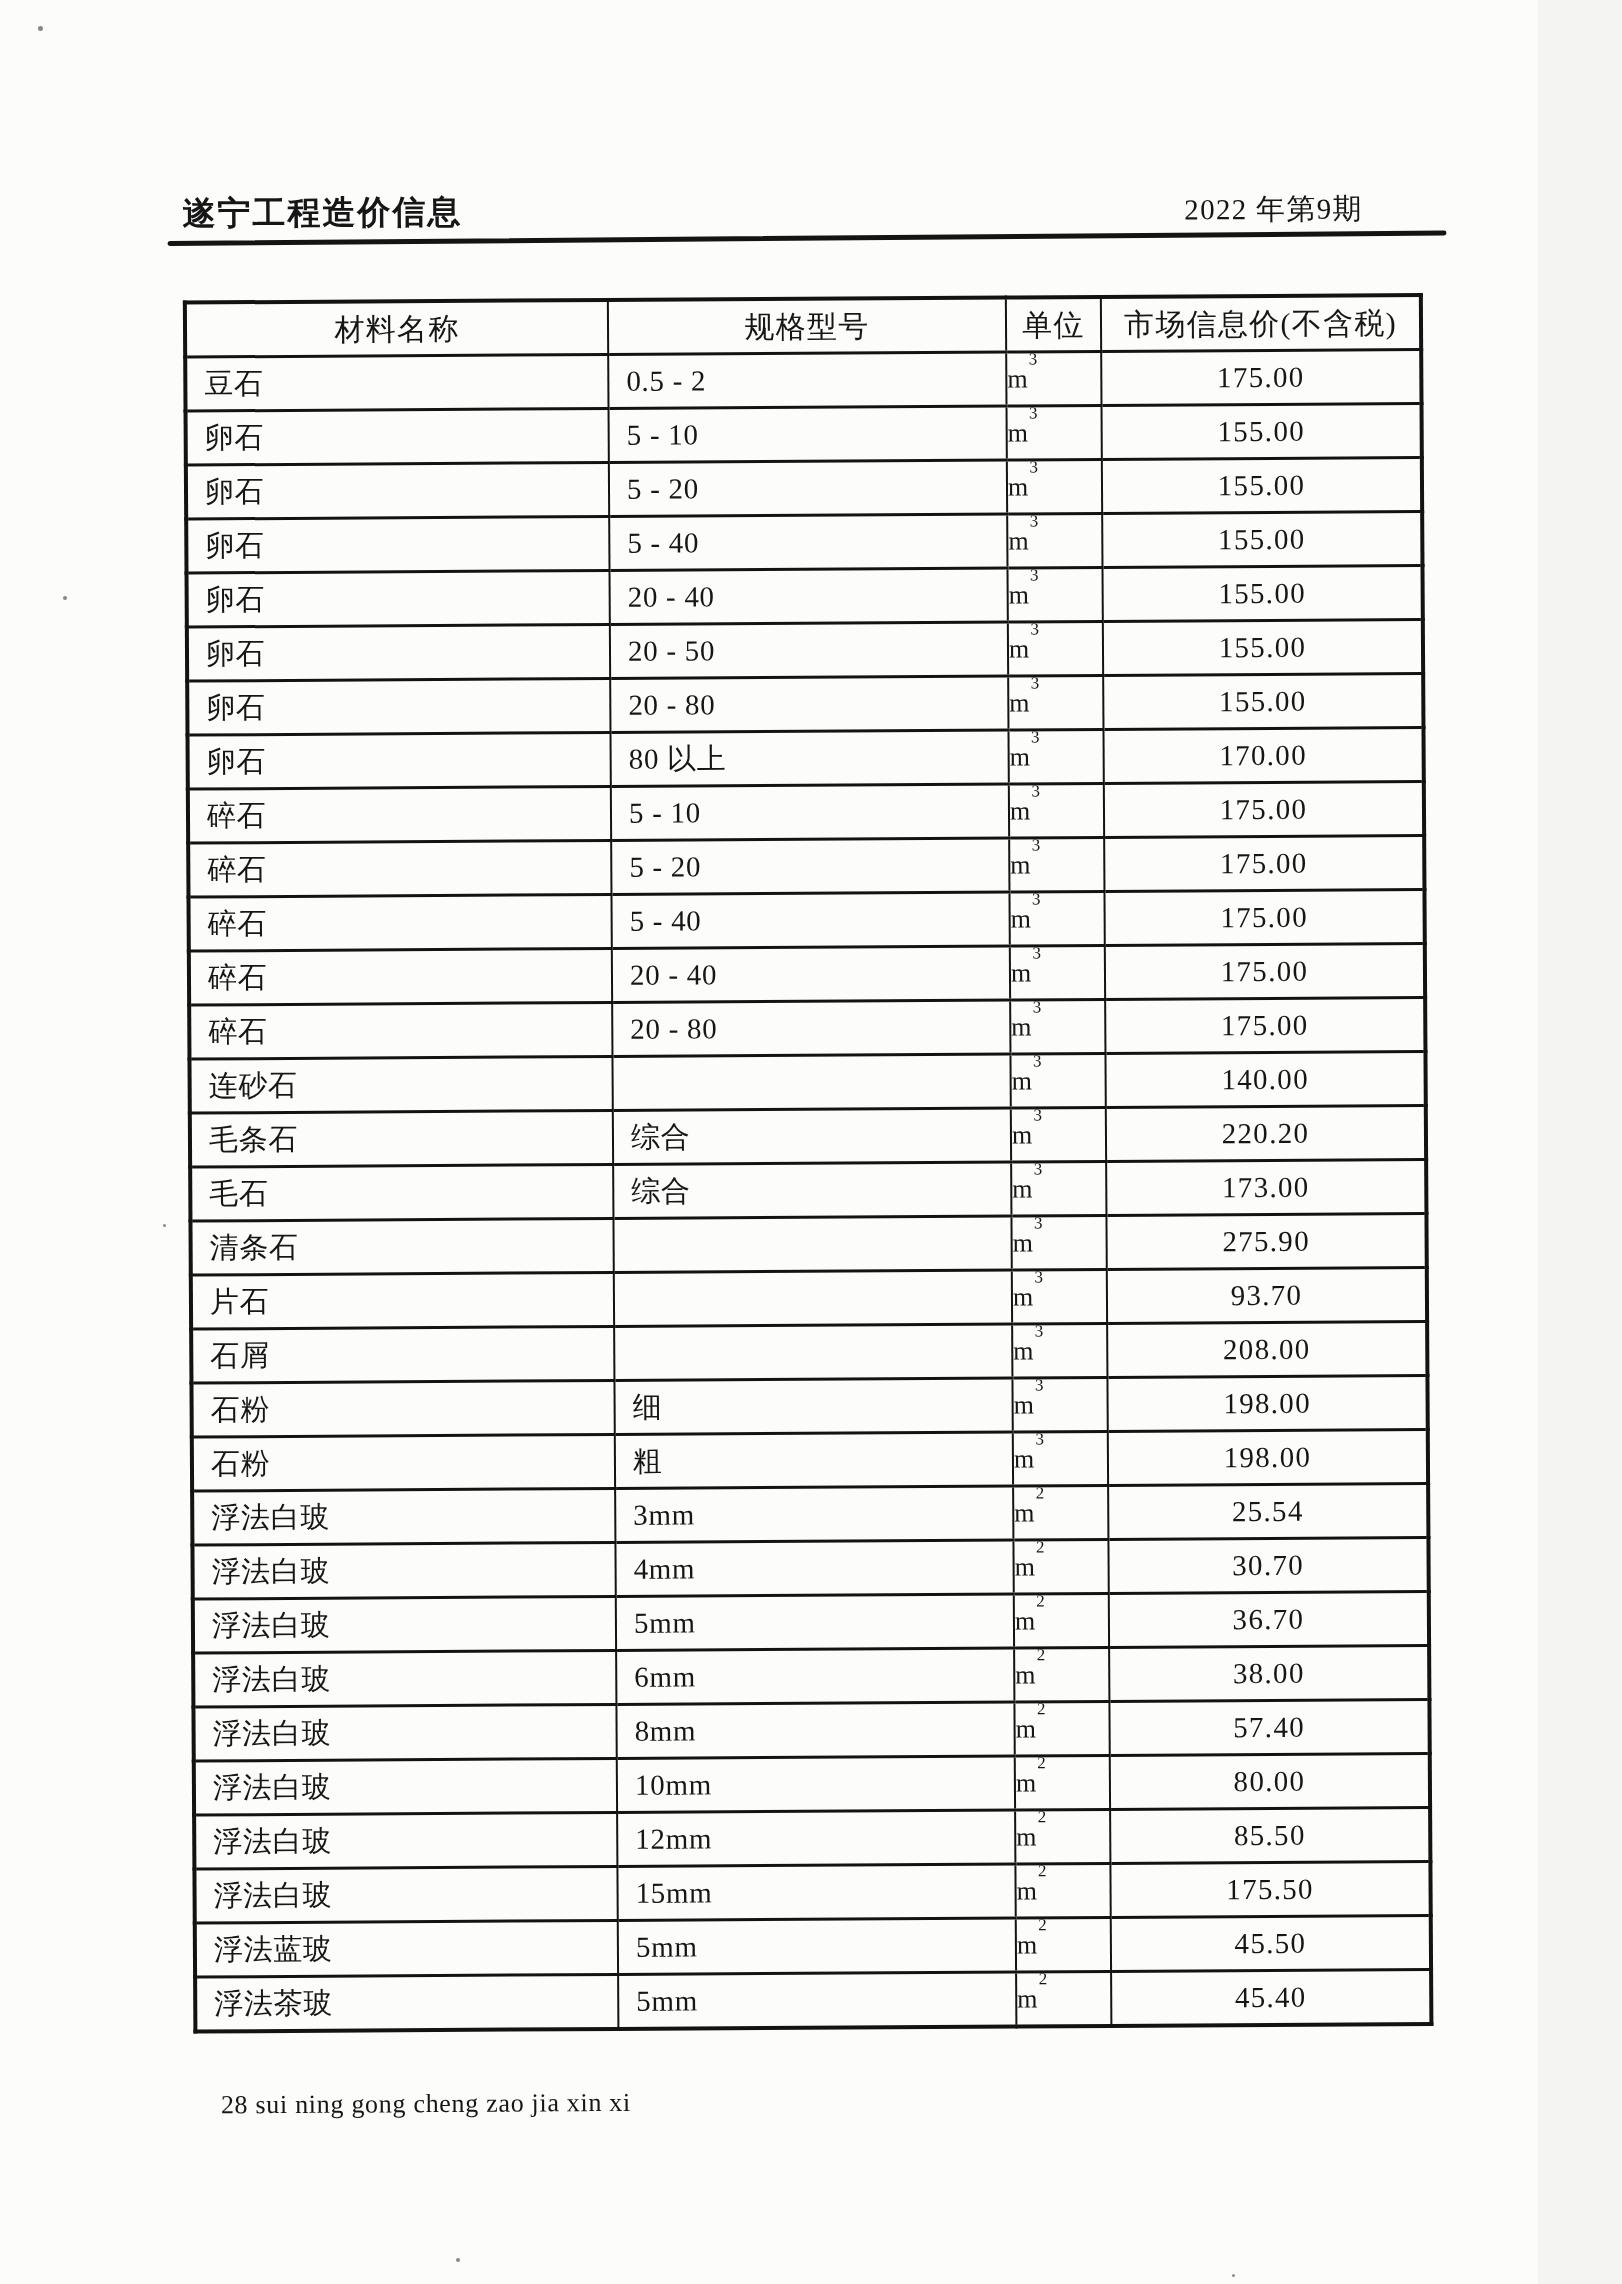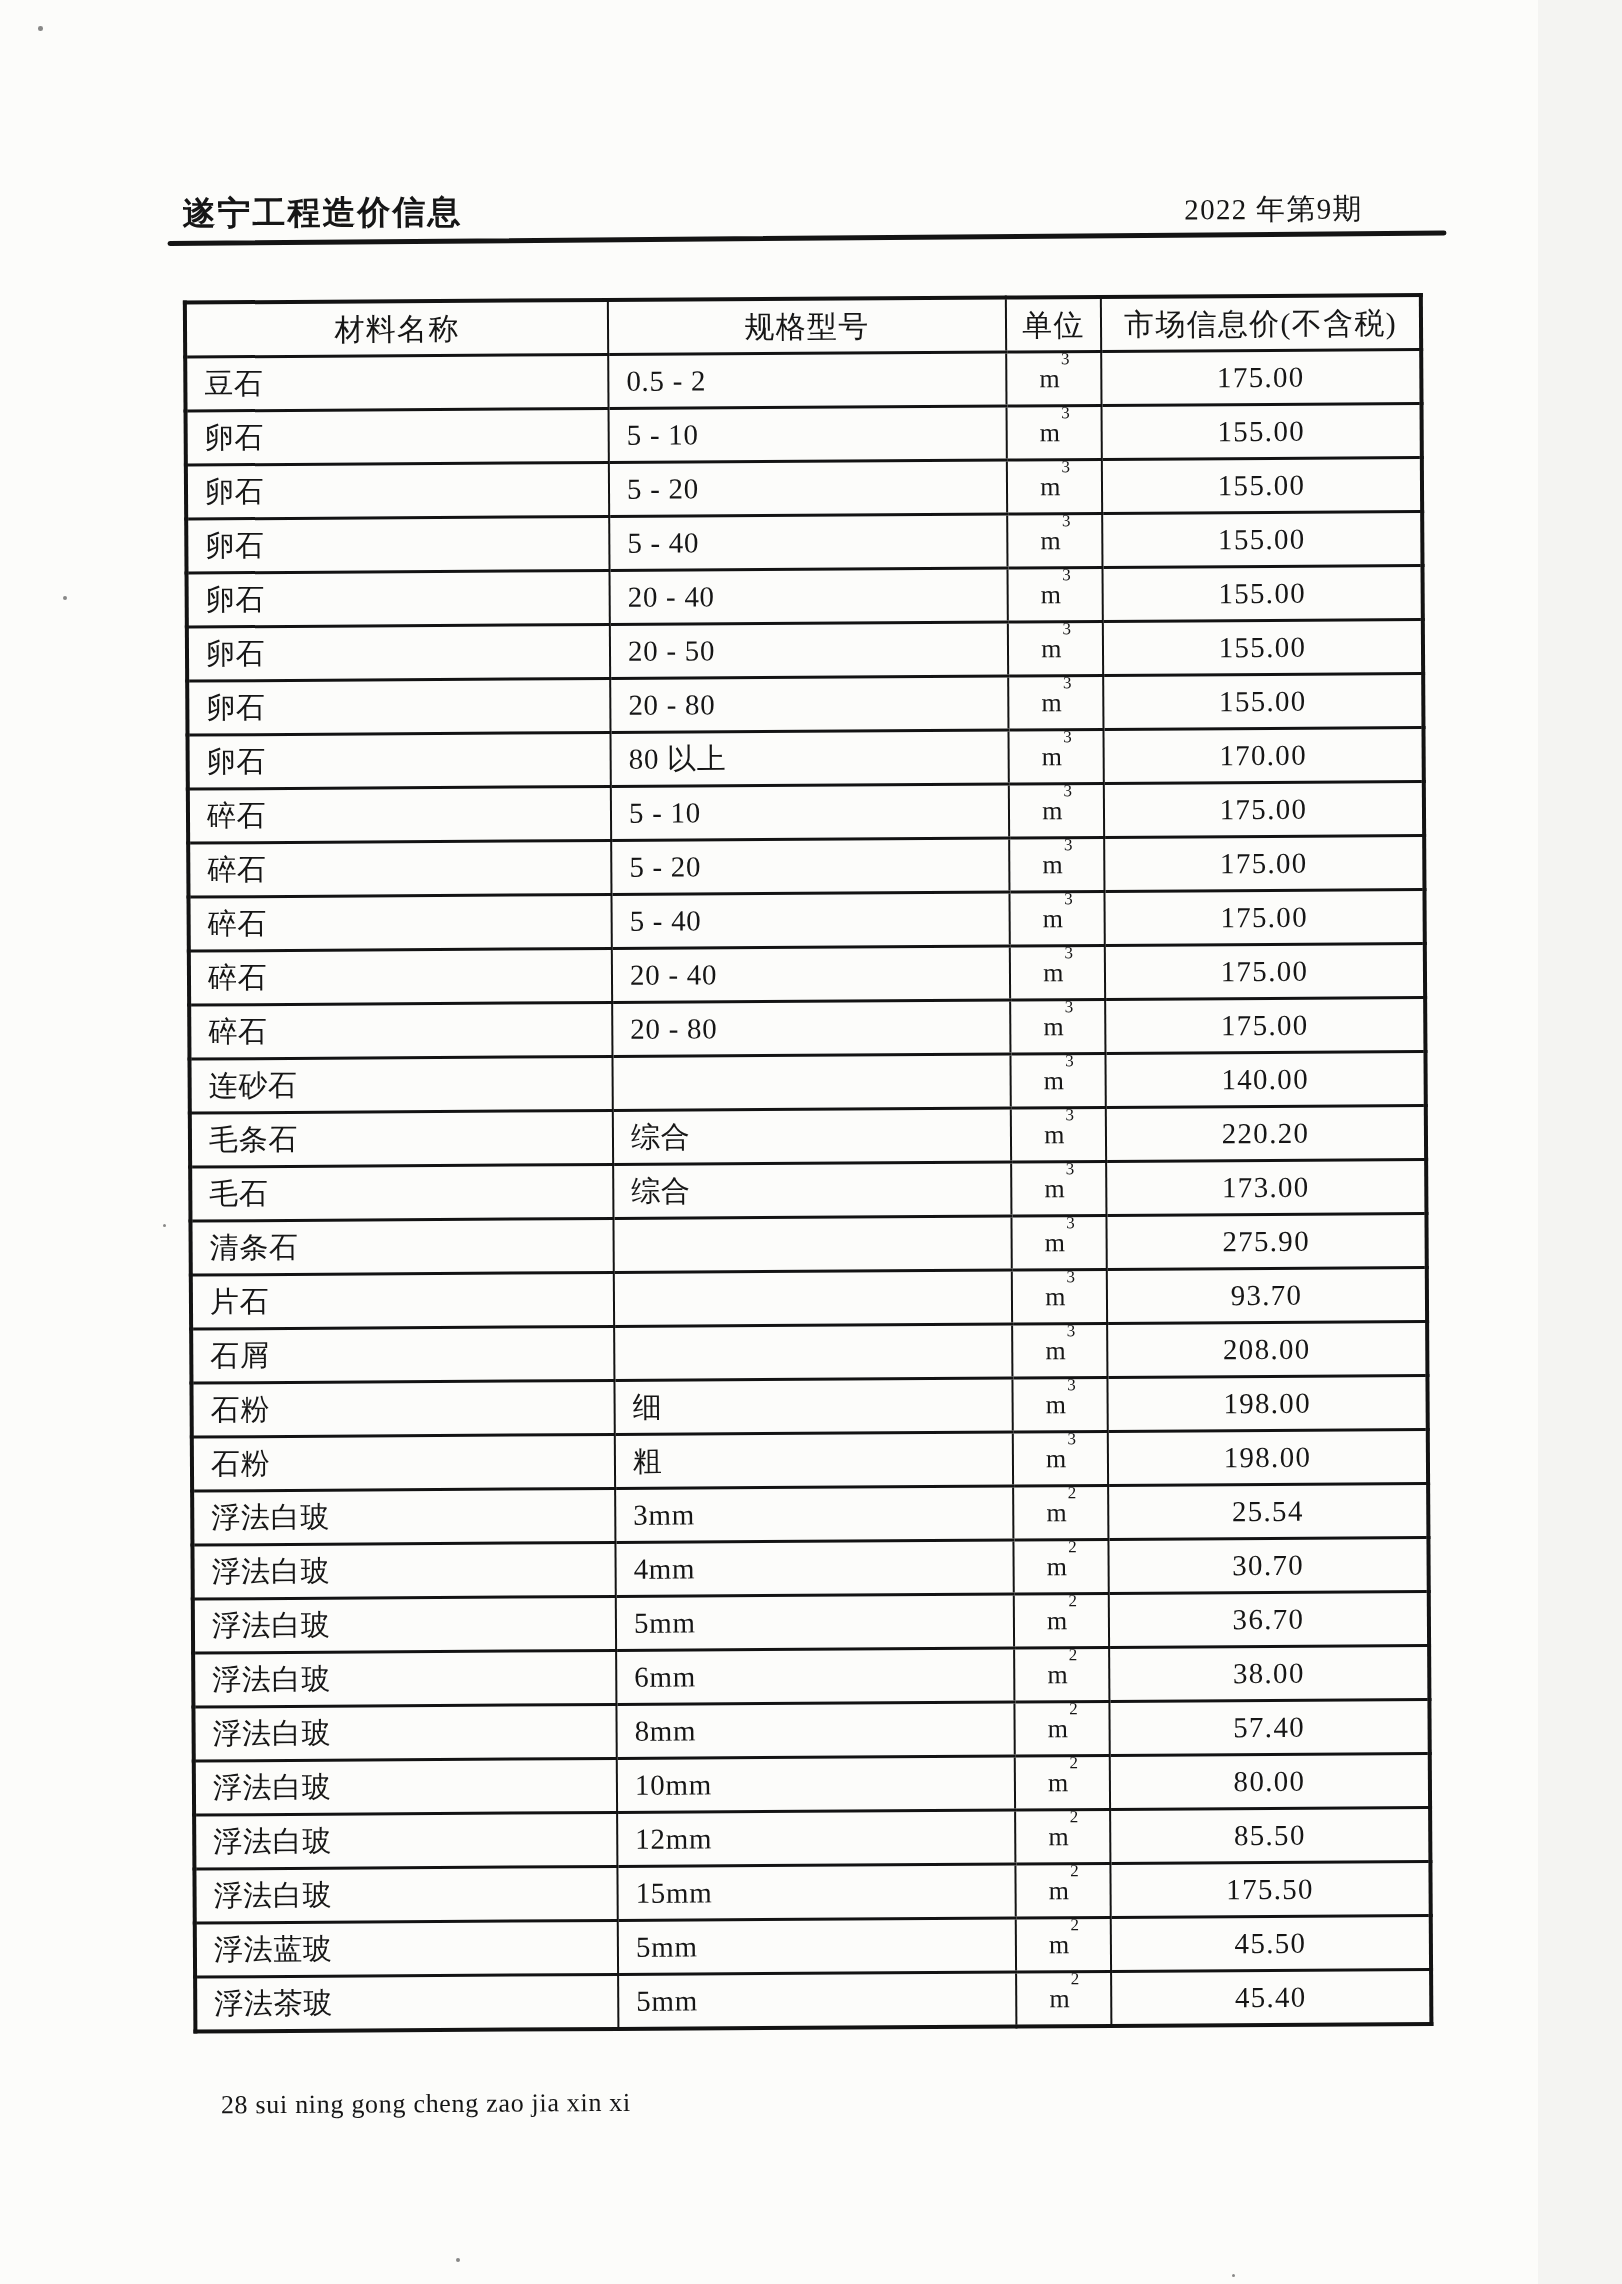--- a/index.html
+++ b/index.html
@@ -50,21 +50,21 @@
     font-weight:400;
     white-space:nowrap;
     overflow:hidden;
   }
   .price-table th{
     font-size:30px;text-align:center;letter-spacing:1.3px;
   }
   td.c-name,td.c-spec{
     text-align:left;padding-left:17px;font-size:29px;letter-spacing:0.7px;
   }
-  td.c-unit{text-align:center;font-size:26px;}
+  td.c-unit{text-align:left;font-size:26px;}
   td.c-unit sup{
     font-size:17px;line-height:0;
     position:relative;top:-13px;left:1.3px;
   }
   td.c-price{text-align:center;font-size:29px;letter-spacing:1.3px;}
   .footer-label{
     position:absolute;left:215px;top:2087px;
     font-size:26px;letter-spacing:0.7px;white-space:nowrap;
   }
   .speck{

